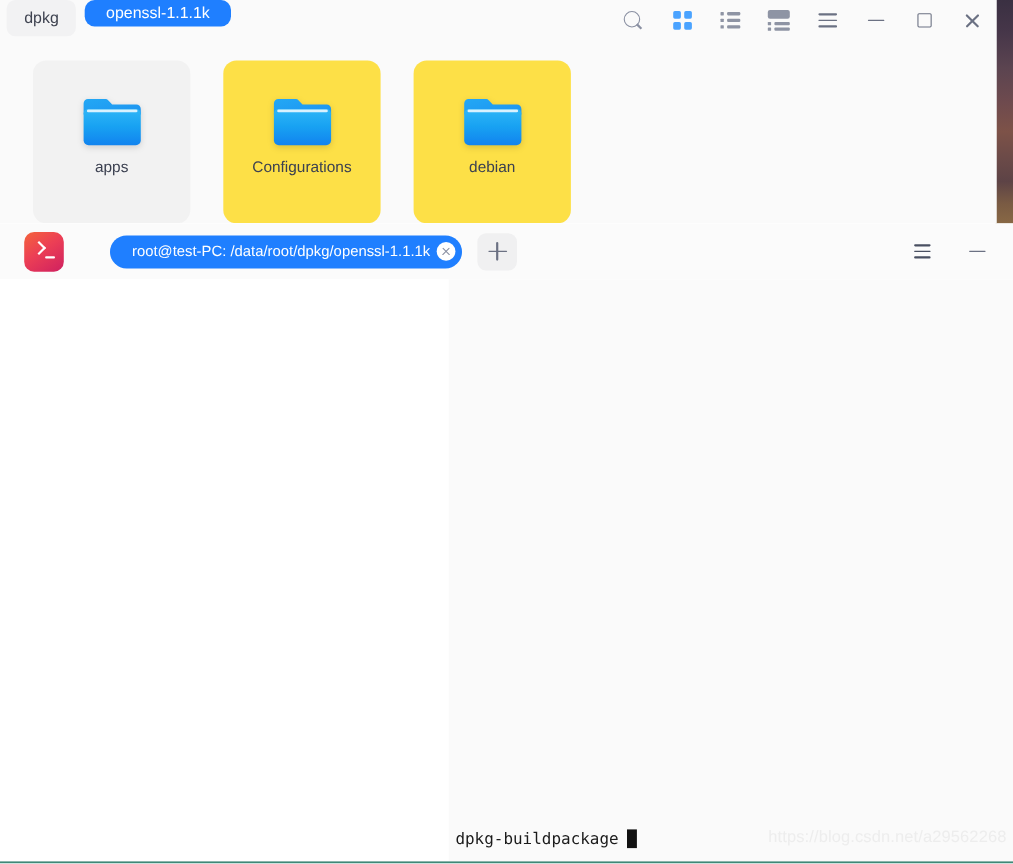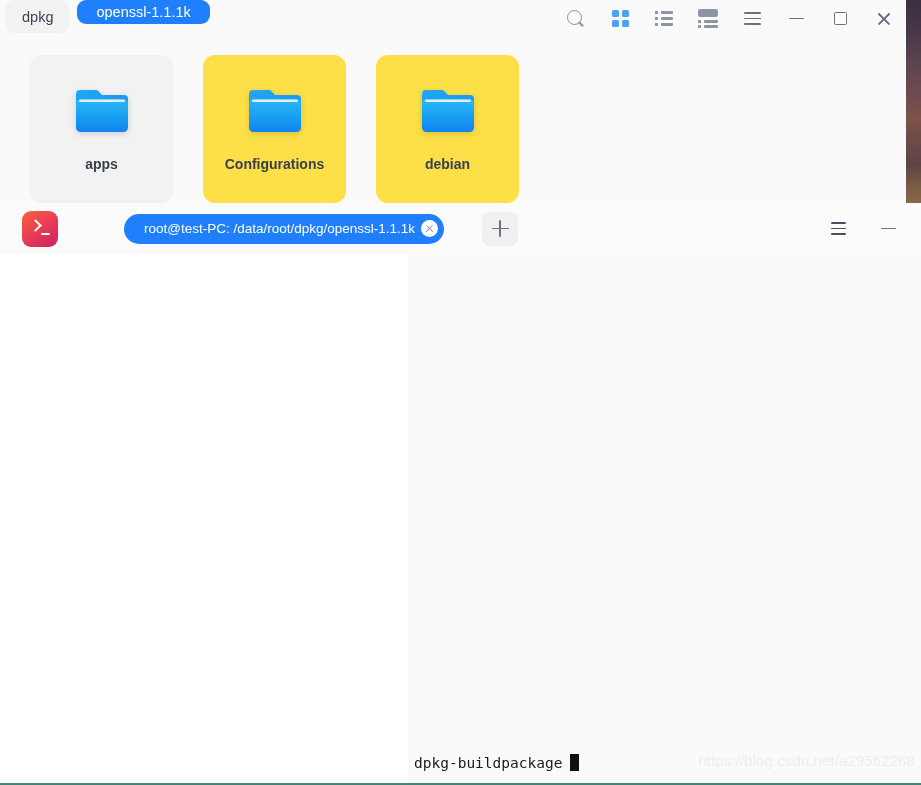--- a/index.html
+++ b/index.html
@@ -165,26 +165,25 @@
     align-items: center;
     justify-content: flex-start;
     padding-top: 32px;
     cursor: default;
   }
   .folder-tile.selected { background: #f2f2f2; }
 
   .folder-ic { width: 58px; height: 48px; position: relative; filter: drop-shadow(0 2px 3px rgba(0,0,0,0.14)); }
 
   .folder-name {
-    margin-top: 21px;
+    margin-top: 8px;
     font-size: 14px;
     color: #3b4050;
     text-align: center;
     white-space: nowrap;
-    font-weight: bold;
   }
 
   
   #terminal {
     position: absolute;
     left: 0;
     top: 203px;
     width: 921px;
     height: 582px;
     background: #ffffff;
@@ -192,21 +191,20 @@
     border-bottom: 2px solid #3f8877;
   }
 
   #term-titlebar {
     position: relative;
     height: 51px;
     background: #fbfbfb;
     display: flex;
     align-items: center;
     padding-left: 22px;
-    gap: 24px;
   }
 
   
   #term-app-icon {
     width: 36px; height: 36px;
     border-radius: 9px;
     background: linear-gradient(145deg, #f4643c 0%, #ec3f55 45%, #cf2060 100%);
     display: flex; align-items: center; justify-content: center;
     position: relative;
     flex: none;

